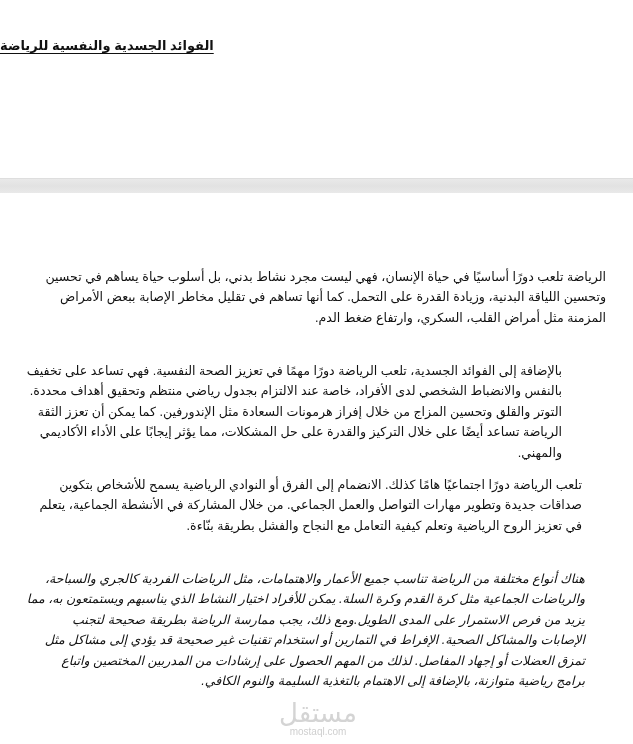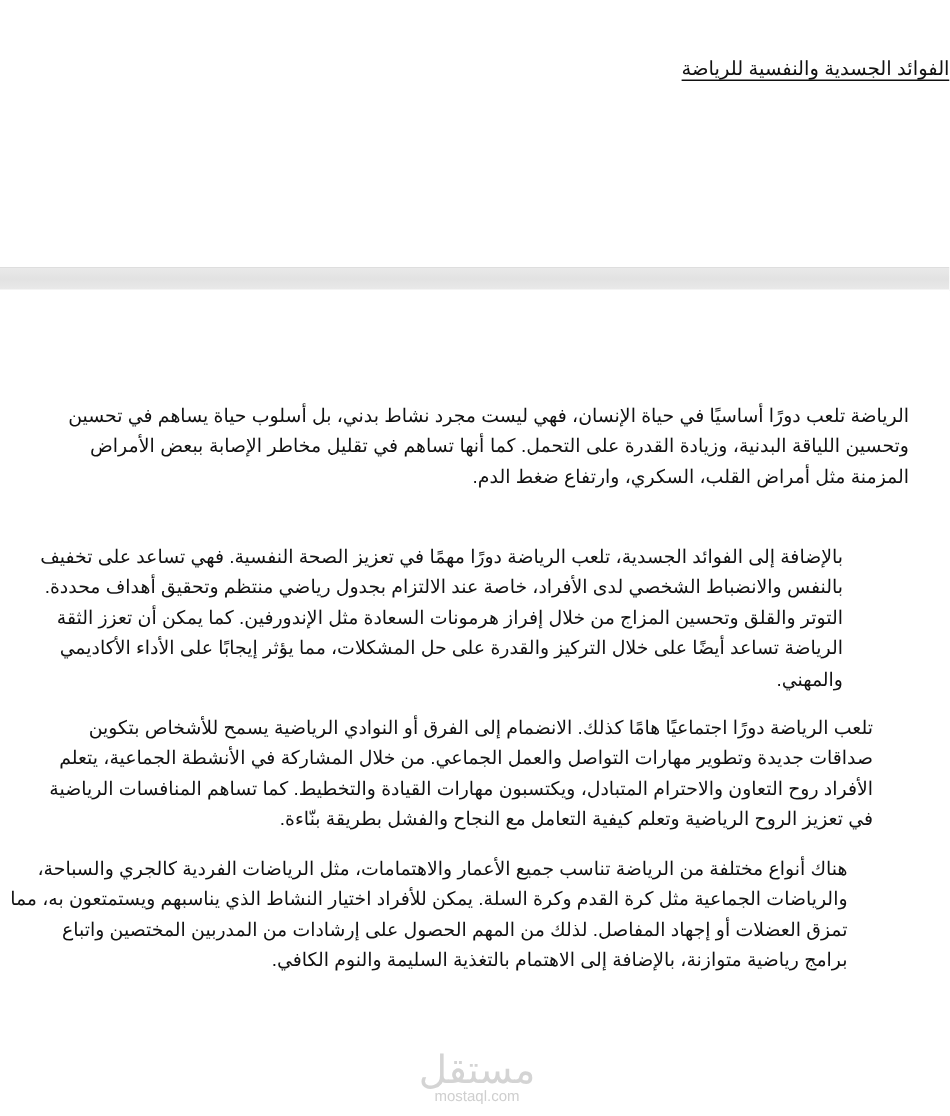--- a/index.html
+++ b/index.html
@@ -19,23 +19,23 @@
       position: absolute;
       left: 0; top: 0;
       width: 633px; height: 178px;
       background: #ffffff;
     }
     .doc-title {
       position: absolute;
       top: 38px;
       left: 0;
       width: 633px;
-      text-align: right;
+      text-align: left;
       direction: rtl;
-      font-weight: normal;
+      font-weight: bold;
       font-size: 13px;
       text-decoration: underline;
       text-underline-offset: 3px;
       margin: 0;
     }
     .page-gap {
       position: absolute;
       left: 0;
       top: 178px;
       width: 633px;
@@ -64,21 +64,21 @@
       text-align: justify;
       text-align-last: justify;
       white-space: nowrap;
     }
     .para .line.last {
       text-align-last: right;
     }
     #p1 { top: 74px; left: 60px; width: 546px; }
     #p2 { top: 168px; left: 60px; width: 502px; }
     #p3 { top: 282px; left: 60px; width: 522px; }
-    #p4 { top: 376px; left: 52px; width: 513px; }
+    #p4 { top: 376px; left: 72px; width: 513px; font-style: italic; }
 
     .watermark {
       position: absolute;
       left: 230px;
       top: 700px;
       width: 176px;
       text-align: center;
       color: #d4d4d4;
       pointer-events: none;
     }
@@ -116,27 +116,28 @@
     <span class="line">بالإضافة إلى الفوائد الجسدية، تلعب الرياضة دورًا مهمًا في تعزيز الصحة النفسية. فهي تساعد على تخفيف</span>
     <span class="line">بالنفس والانضباط الشخصي لدى الأفراد، خاصة عند الالتزام بجدول رياضي منتظم وتحقيق أهداف محددة.</span>
     <span class="line">التوتر والقلق وتحسين المزاج من خلال إفراز هرمونات السعادة مثل الإندورفين. كما يمكن أن تعزز الثقة</span>
     <span class="line">الرياضة تساعد أيضًا على خلال التركيز والقدرة على حل المشكلات، مما يؤثر إيجابًا على الأداء الأكاديمي</span>
     <span class="line last">والمهني.</span>
   </p>
 
   <p class="para" id="p3">
     <span class="line">تلعب الرياضة دورًا اجتماعيًا هامًا كذلك. الانضمام إلى الفرق أو النوادي الرياضية يسمح للأشخاص بتكوين</span>
     <span class="line">صداقات جديدة وتطوير مهارات التواصل والعمل الجماعي. من خلال المشاركة في الأنشطة الجماعية، يتعلم</span>
-    <span class="line">الأفراد روح التعاون والاحترام المتبادل، ويكتسبون مهارات القيادة والتخطيط. كما تساهم المنافسات الرياضية</span>
     <span class="line last">في تعزيز الروح الرياضية وتعلم كيفية التعامل مع النجاح والفشل بطريقة بنّاءة.</span>
   </p>
 
   <p class="para" id="p4">
     <span class="line">هناك أنواع مختلفة من الرياضة تناسب جميع الأعمار والاهتمامات، مثل الرياضات الفردية كالجري والسباحة،</span>
     <span class="line">والرياضات الجماعية مثل كرة القدم وكرة السلة. يمكن للأفراد اختيار النشاط الذي يناسبهم ويستمتعون به، مما</span>
+    <span class="line">يزيد من فرص الاستمرار على المدى الطويل.ومع ذلك، يجب ممارسة الرياضة بطريقة صحيحة لتجنب</span>
+    <span class="line">الإصابات والمشاكل الصحية. الإفراط في التمارين أو استخدام تقنيات غير صحيحة قد يؤدي إلى مشاكل مثل</span>
     <span class="line">تمزق العضلات أو إجهاد المفاصل. لذلك من المهم الحصول على إرشادات من المدربين المختصين واتباع</span>
     <span class="line last">برامج رياضية متوازنة، بالإضافة إلى الاهتمام بالتغذية السليمة والنوم الكافي.</span>
   </p>
 </div>
 
 <div class="watermark">
   <span class="wm-ar">مستقل</span>
   <span class="wm-en">mostaql.com</span>
 </div>
 

